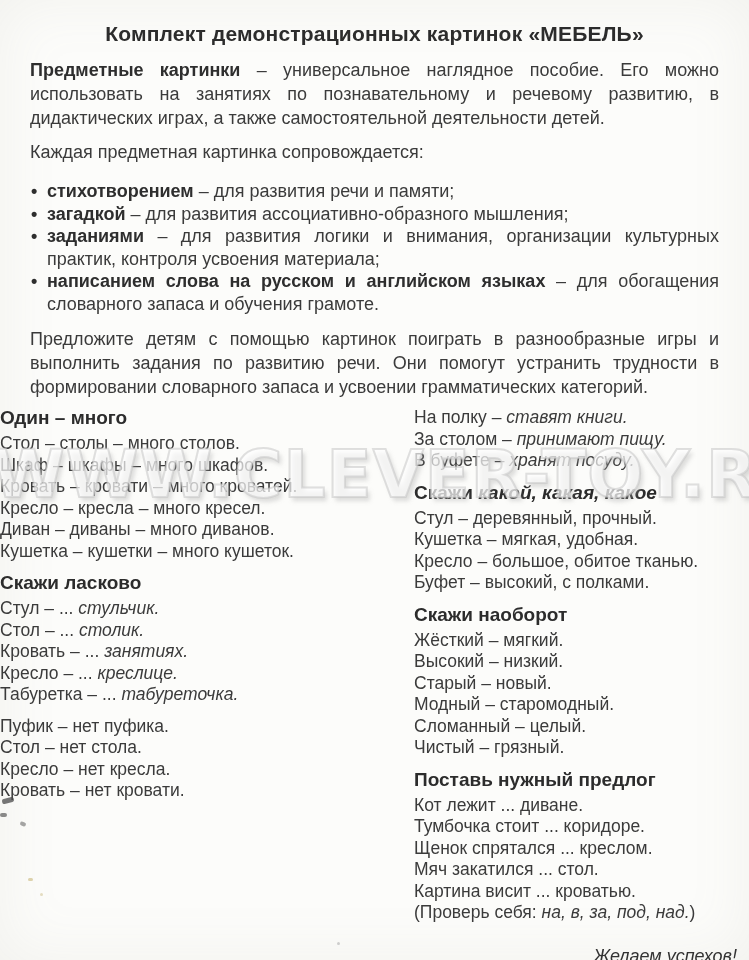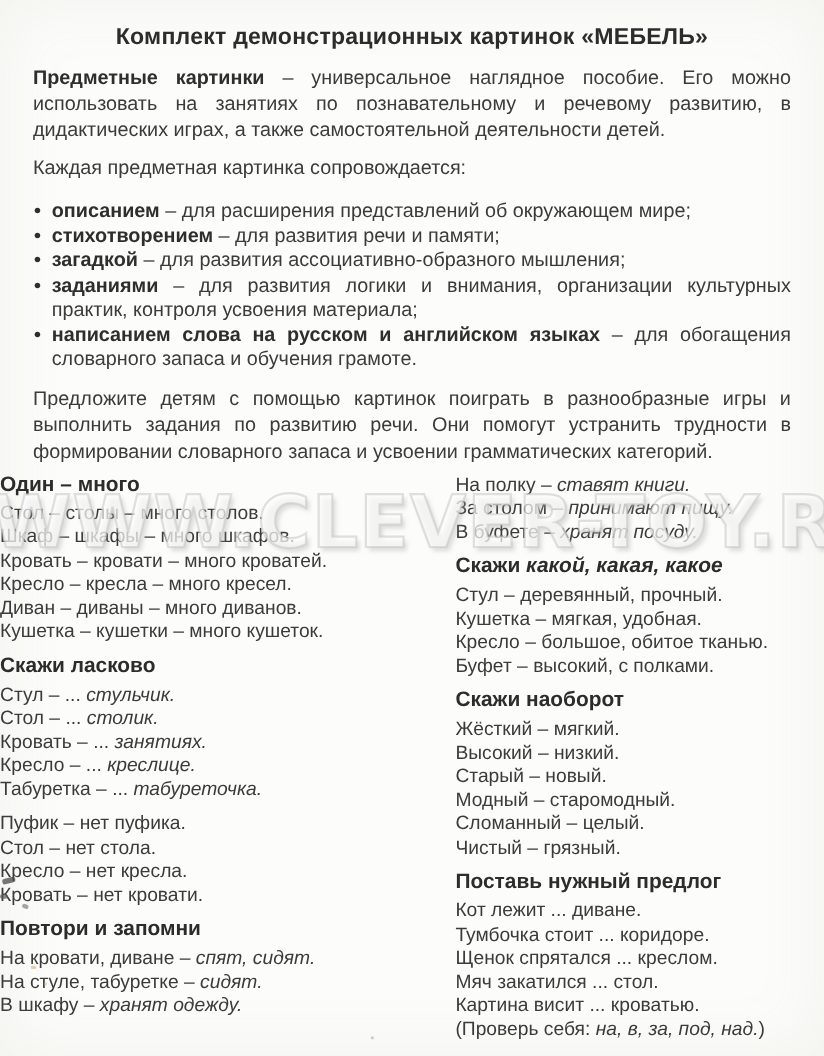--- a/index.html
+++ b/index.html
@@ -101,21 +101,20 @@
 
   <div class="watermark">WWW.CLEVER-TOY.RU</div>
 
   <h1 class="title">Комплект демонстрационных картинок «МЕБЕЛЬ»</h1>
 
   <p class="para"><b>Предметные картинки</b><span> – универсальное наглядное пособие. Его можно использовать на занятиях по познавательному и речевому развитию, в дидактических играх, а также самостоятельной деятельности детей.</span></p>
 
   <p class="accomp-heading">Каждая предметная картинка сопровождается:</p>
 
   <ul class="features" id="features">
-      <li><b>описанием</b> – для расширения представлений об окружающем мире;</li>
       <li><b>стихотворением</b> – для развития речи и памяти;</li>
       <li><b>загадкой</b> – для развития ассоциативно-образного мышления;</li>
       <li><b>заданиями</b> – для развития логики и внимания, организации культурных практик, контроля усвоения материала;</li>
       <li><b>написанием слова на русском и английском языках</b> – для обогащения словарного запаса и обучения грамоте.</li>
     </ul>
 
   <p class="para">Предложите детям с помощью картинок поиграть в разнообразные игры и выполнить задания по развитию речи. Они помогут устранить трудности в формировании словарного запаса и усвоении грамматических категорий.</p>
 
   <div class="columns">
     <div class="col col-left" id="col-left">
@@ -134,26 +133,20 @@
           <div class="line">Стол – ... <em>столик.</em></div>
           <div class="line">Кровать – ... <em>занятиях.</em></div>
           <div class="line">Кресло – ... <em>креслице.</em></div>
           <div class="line">Табуретка – ... <em>табуреточка.</em></div>
         </section>
         <section>
           <div class="line">Пуфик – нет пуфика.</div>
           <div class="line">Стол – нет стола.</div>
           <div class="line">Кресло – нет кресла.</div>
           <div class="line">Кровать – нет кровати.</div>
-        </section>
-        <section>
-          <h3>Повтори и запомни</h3>
-          <div class="line">На кровати, диване – <em>спят, сидят.</em></div>
-          <div class="line">На стуле, табуретке – <em>сидят.</em></div>
-          <div class="line">В шкафу – <em>хранят одежду.</em></div>
         </section>
       </div>
     <div class="col col-right" id="col-right">
         <section>
           <div class="line">На полку – <em>ставят книги.</em></div>
           <div class="line">За столом – <em>принимают пищу.</em></div>
           <div class="line">В буфете – <em>хранят посуду.</em></div>
         </section>
         <section>
           <h3>Скажи<em> какой, какая, какое</em></h3>

